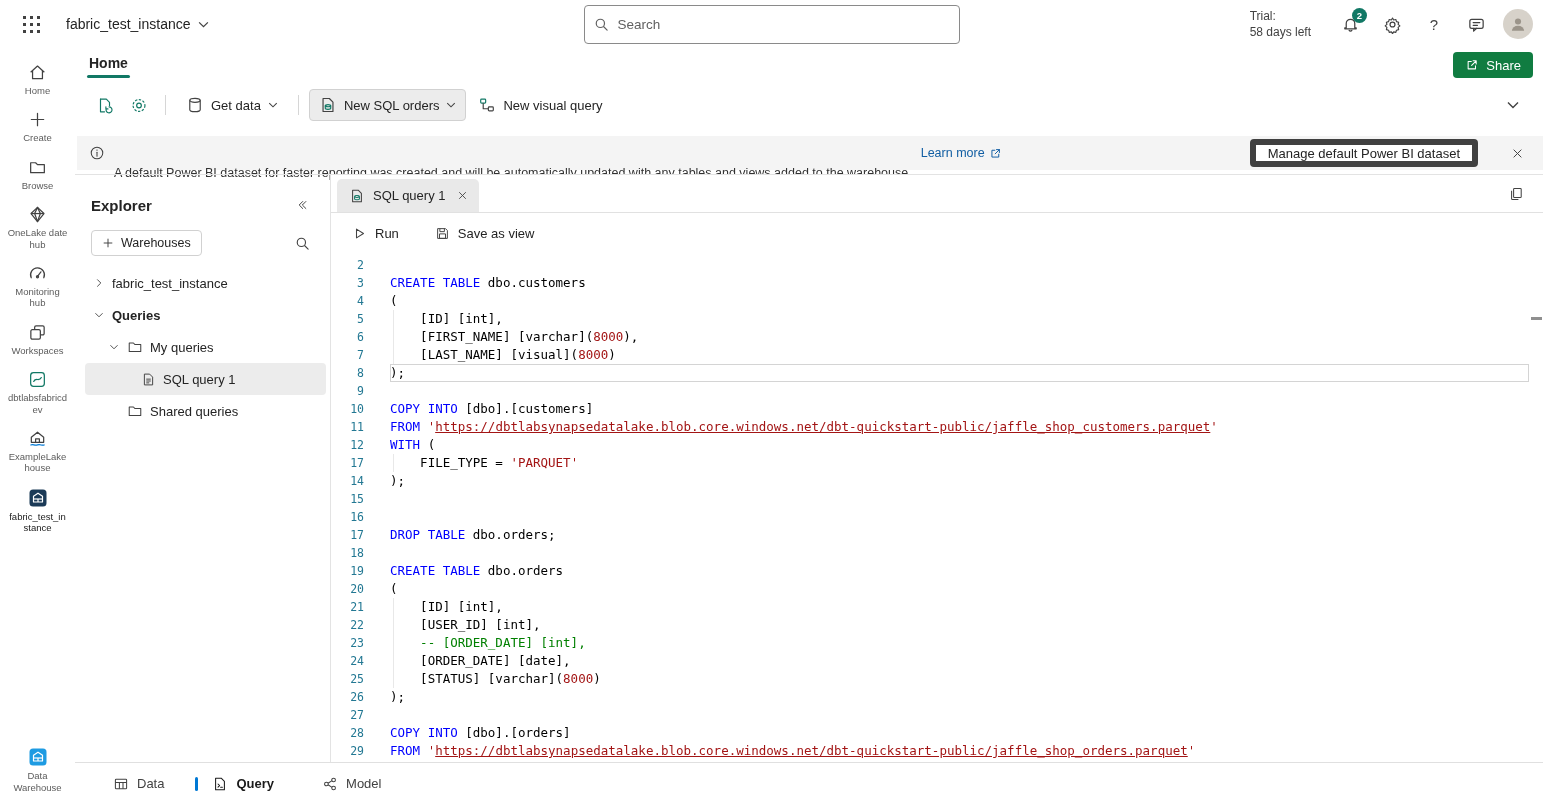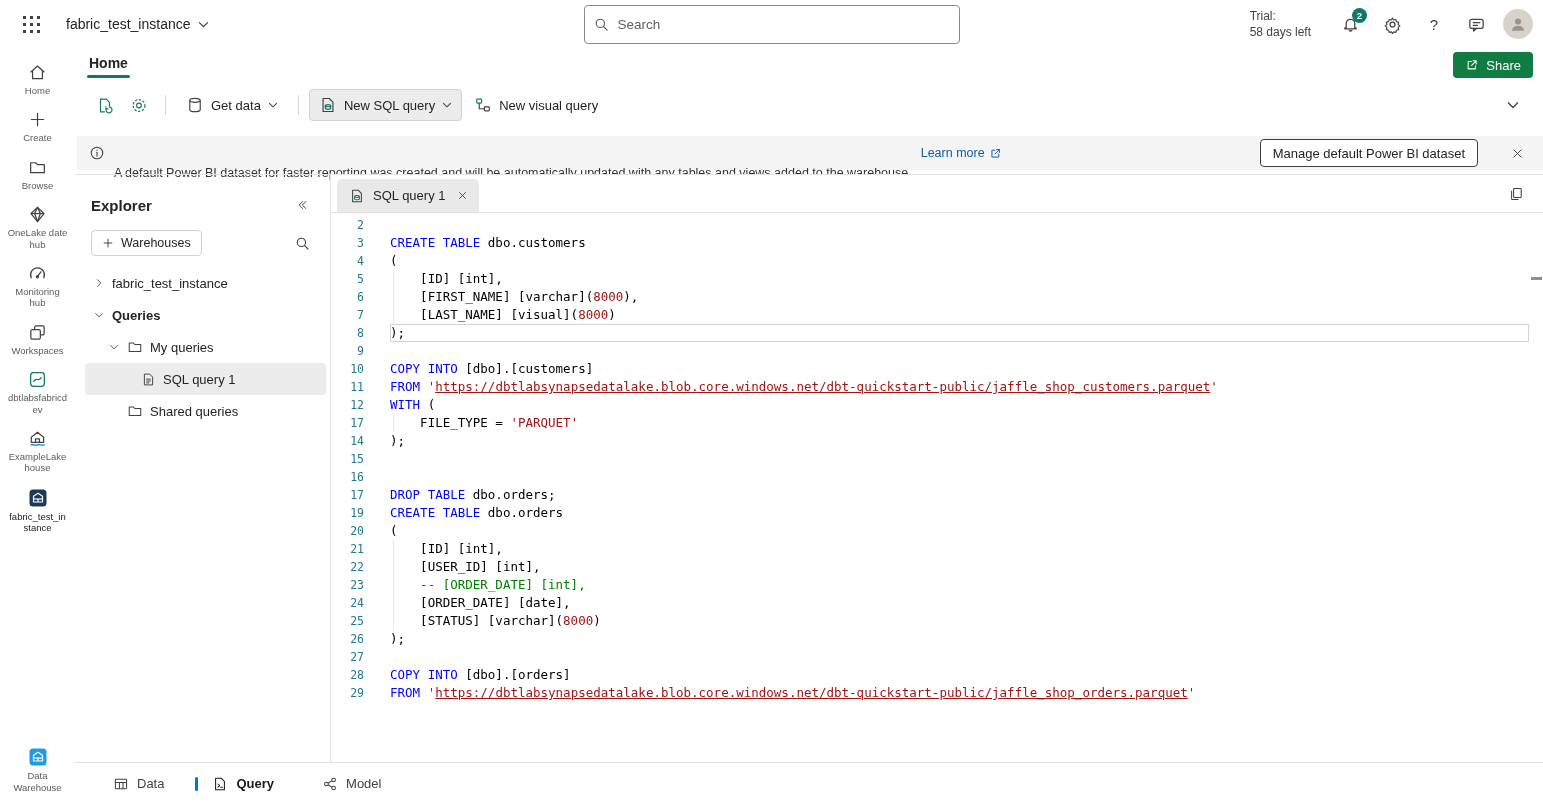--- a/index.html
+++ b/index.html
@@ -56,21 +56,21 @@
   .icon-btn{width:32px;height:32px;display:flex;align-items:center;justify-content:center;border:1px solid transparent;background:transparent;border-radius:4px;}
   .tb-btn{display:flex;align-items:center;gap:7px;height:32px;padding:0 9px;font-size:13px;background:transparent;border:1px solid transparent;border-radius:4px;color:var(--text);}
   .tb-btn.pressed{background:#ececec;border-color:#d1d1d1;}
   .tb-divider{width:1px;height:20px;background:#d6d6d6;margin:0 8px;}
   .toolbar-collapse{margin-left:auto;}
 
   .banner{height:34px;margin:8px 0 4px 2px;background:#f4f4f4;display:flex;align-items:center;padding:0 8px 0 12px;gap:9px;font-size:12.5px;color:#323232;}
   .banner-text{white-space:nowrap;margin-top:40px;}
   .learn-more{color:#115ea3;display:flex;align-items:center;gap:4px;text-decoration:none;cursor:pointer;}
   .learn-more span{text-decoration:none;}
-  .manage-btn{margin-left:auto;height:28px;padding:0 12px;background:#fff;border:1px solid #404040;border-radius:4px;font-size:13px;color:var(--text);white-space:nowrap;}
+  .manage-btn{margin-left:auto;height:28px;padding:0 12px;background:#fff;border:6px solid #404040;border-radius:4px;font-size:13px;color:var(--text);white-space:nowrap;}
   .banner-close{margin-left:16px;margin-right:4px;background:transparent;border:none;width:28px;height:28px;display:flex;align-items:center;justify-content:center;border-radius:4px;}
 
   
   .workspace{flex:1;display:flex;border-top:1px solid var(--border);min-height:0;}
 
   .explorer{width:255px;flex:none;display:flex;flex-direction:column;padding-top:6px;}
   .exp-header{display:flex;align-items:center;padding:10px 14px 4px 16px;}
   .exp-title{font-size:15px;font-weight:700;}
   .exp-collapse{margin-left:auto;background:transparent;border:none;width:28px;height:28px;display:flex;align-items:center;justify-content:center;border-radius:4px;}
   .exp-actions{display:flex;align-items:center;padding:6px 14px 10px 16px;}
@@ -306,21 +306,21 @@
             <path d="M1 1.5 L6 6.5 L11 1.5"></path>
           </svg>
       </button>
       <div class="tb-divider"></div>
       <button class="tb-btn pressed">
         <svg width="18" height="18" viewBox="0 0 20 20" fill="none" stroke-width="1.3" stroke-linejoin="round">
             <path stroke="#424242" d="M4.5 2.8 H11.5 L15.5 6.8 V17.2 H4.5 Z"></path>
             <ellipse stroke="#117865" cx="10" cy="10.7" rx="3" ry="1.2"></ellipse>
             <path stroke="#117865" d="M7 10.7 V13.6 c0 .7 1.3 1.2 3 1.2 s3-.5 3-1.2 V10.7"></path>
           </svg>
-        <span>New SQL query</span>
+        <span>New SQL orders</span>
         <svg width="10" height="6" viewBox="0 0 12 8" fill="none" stroke="#424242" stroke-width="1.4">
             <path d="M1 1.5 L6 6.5 L11 1.5"></path>
           </svg>
       </button>
       <button class="tb-btn">
         <svg width="18" height="18" viewBox="0 0 20 20" fill="none" stroke="#424242" stroke-width="1.3" stroke-linejoin="round">
             <rect x="3" y="3.5" width="5.5" height="4.5" rx="1" stroke="#117865"></rect>
             <rect x="11.5" y="12" width="5.5" height="4.5" rx="1"></rect>
             <path d="M5.8 8 V14.2 H11.5"></path>
           </svg>
@@ -435,20 +435,36 @@
             </span>
           </button>
           <button class="tabbar-copy">
             <svg width="16" height="16" viewBox="0 0 20 20" fill="none" stroke="#424242" stroke-width="1.3" stroke-linejoin="round">
                 <rect x="7" y="3" width="9.5" height="11.5" rx="1"></rect>
                 <path d="M4.5 6 V16 a1 1 0 0 0 1 1 H13"></path>
               </svg>
           </button>
         </div>
 
+        <div class="query-toolbar">
+          <button class="qt-btn">
+            <svg width="15" height="15" viewBox="0 0 20 20" fill="none" stroke="#424242" stroke-width="1.4" stroke-linejoin="round">
+                <path d="M6 4.2 V15.8 L15.3 10 Z"></path>
+              </svg>
+            <span>Run</span>
+          </button>
+          <button class="qt-btn">
+            <svg width="15" height="15" viewBox="0 0 20 20" fill="none" stroke="#424242" stroke-width="1.3" stroke-linejoin="round">
+                <path d="M3.5 3.5 H14 L16.5 6 V16.5 H3.5 Z"></path>
+                <path d="M6.5 3.5 V7.5 H12.5 V3.5"></path>
+                <rect x="6" y="10.5" width="8" height="6"></rect>
+              </svg>
+            <span>Save as view</span>
+          </button>
+        </div>
 
         <div class="editor">
           <div>
               <div class="code-line">
                 <span class="line-num">2</span>
                 <span class="line-code"></span>
               </div>
               <div class="code-line">
                 <span class="line-num">3</span>
                 <span class="line-code"><span class="tok-k">CREATE TABLE</span><span class="tok-p"> dbo.customers</span></span>
@@ -501,20 +517,24 @@
                 <span class="line-num">15</span>
                 <span class="line-code"></span>
               </div>
               <div class="code-line">
                 <span class="line-num">16</span>
                 <span class="line-code"></span>
               </div>
               <div class="code-line">
                 <span class="line-num">17</span>
                 <span class="line-code"><span class="tok-k">DROP TABLE</span><span class="tok-p"> dbo.orders;</span></span>
+              </div>
+              <div class="code-line">
+                <span class="line-num">18</span>
+                <span class="line-code"></span>
               </div>
               <div class="code-line">
                 <span class="line-num">19</span>
                 <span class="line-code"><span class="tok-k">CREATE TABLE</span><span class="tok-p"> dbo.orders</span></span>
               </div>
               <div class="code-line">
                 <span class="line-num">20</span>
                 <span class="line-code"><span class="tok-p">(</span></span>
               </div>
               <div class="code-line g">

